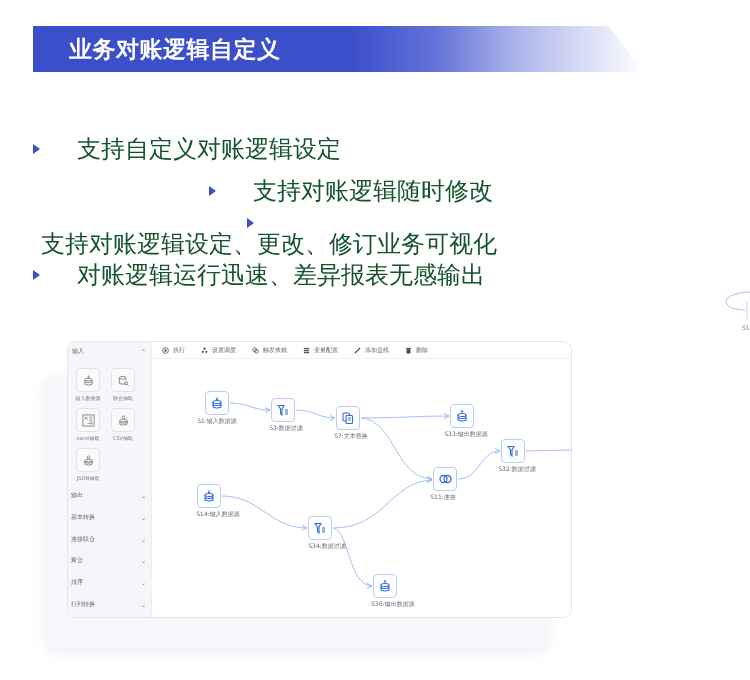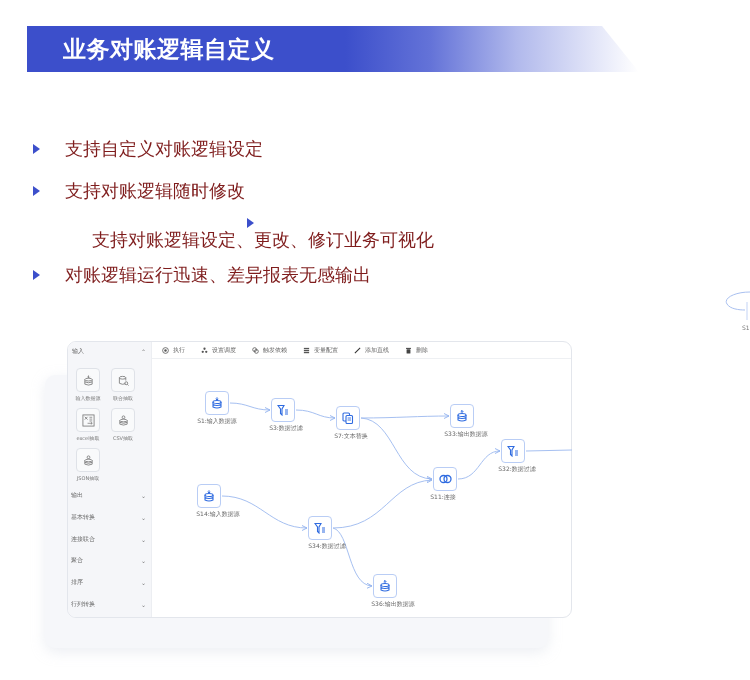--- a/index.html
+++ b/index.html
@@ -1,35 +1,35 @@
 <!DOCTYPE html>
 <html><head>
 <meta charset="utf-8">
 <style>
   * { box-sizing: border-box; margin: 0; padding: 0; }
   html, body { width: 750px; height: 680px; background: #ffffff; overflow: hidden; }
   body { position: relative; font-family: "DejaVu Sans", "Liberation Sans", sans-serif; color: #333; }
 
   .banner {
-    position: absolute; left: 27px; top: 26px; width: 612px; height: 52px;
+    position: absolute; left: 33px; top: 26px; width: 612px; height: 52px;
     background: linear-gradient(90deg, #3c4fcb 0%, #3c4fcb 52%, #6473d8 66%, #b1b9ec 80%, #ffffff 100%);
     clip-path: polygon(0 0, 575px 0, 612px 46px, 0 46px);
   }
   .banner-title {
     position: absolute; left: 36px; top: 8px;
     color: #ffffff; font-size: 23px; font-weight: bold; letter-spacing: 0.5px; line-height: 30px;
   }
 
   .bullets { position: absolute; left: 33px; top: 134px; }
   .bullet { position: absolute; left: 0; height: 30px; width: 460px; display: flex; align-items: center; }
   .bullet-tri {
     width: 0; height: 0; border-top: 5px solid transparent; border-bottom: 5px solid transparent;
     border-left: 7px solid #3c4fcb; margin-right: 25px;
   }
-  .bullet-text { font-size: 18px; color: #7f1d1d; white-space: nowrap; }
+  .bullet-text { font-size: 24px; color: #14532d; white-space: nowrap; margin-left: 12px; }
 
   .bg-panel {
     position: absolute; left: 45px; top: 375px; width: 503px; height: 273px;
     background: #f6f7fa; border-radius: 10px;
     box-shadow: 0 4px 14px rgba(200,205,220,0.35);
   }
   .card {
     position: absolute; left: 67px; top: 341px; width: 505px; height: 277px;
     background: #ffffff; border: 1px solid #e3e6ec; border-radius: 9px; overflow: hidden;
   }
@@ -72,21 +72,21 @@
 
 <div class="banner">
   <div class="banner-title">业务对账逻辑自定义</div>
 </div>
 
 <div class="bullets">
   <div class="bullet" style="top:0px;">
     <span class="bullet-tri"></span>
     <span class="bullet-text">支持自定义对账逻辑设定</span>
   </div>
-  <div class="bullet" style="top:42px;">
+  <div class="bullet" style="top:42px;justify-content:flex-end;">
     <span class="bullet-tri"></span>
     <span class="bullet-text">支持对账逻辑随时修改</span>
   </div>
   <div class="bullet" style="top:84px;flex-direction:column;">
     <span class="bullet-tri"></span>
     <span class="bullet-text">支持对账逻辑设定、更改、修订业务可视化</span>
   </div>
   <div class="bullet" style="top:126px;">
     <span class="bullet-tri"></span>
     <span class="bullet-text">对账逻辑运行迅速、差异报表无感输出</span>

